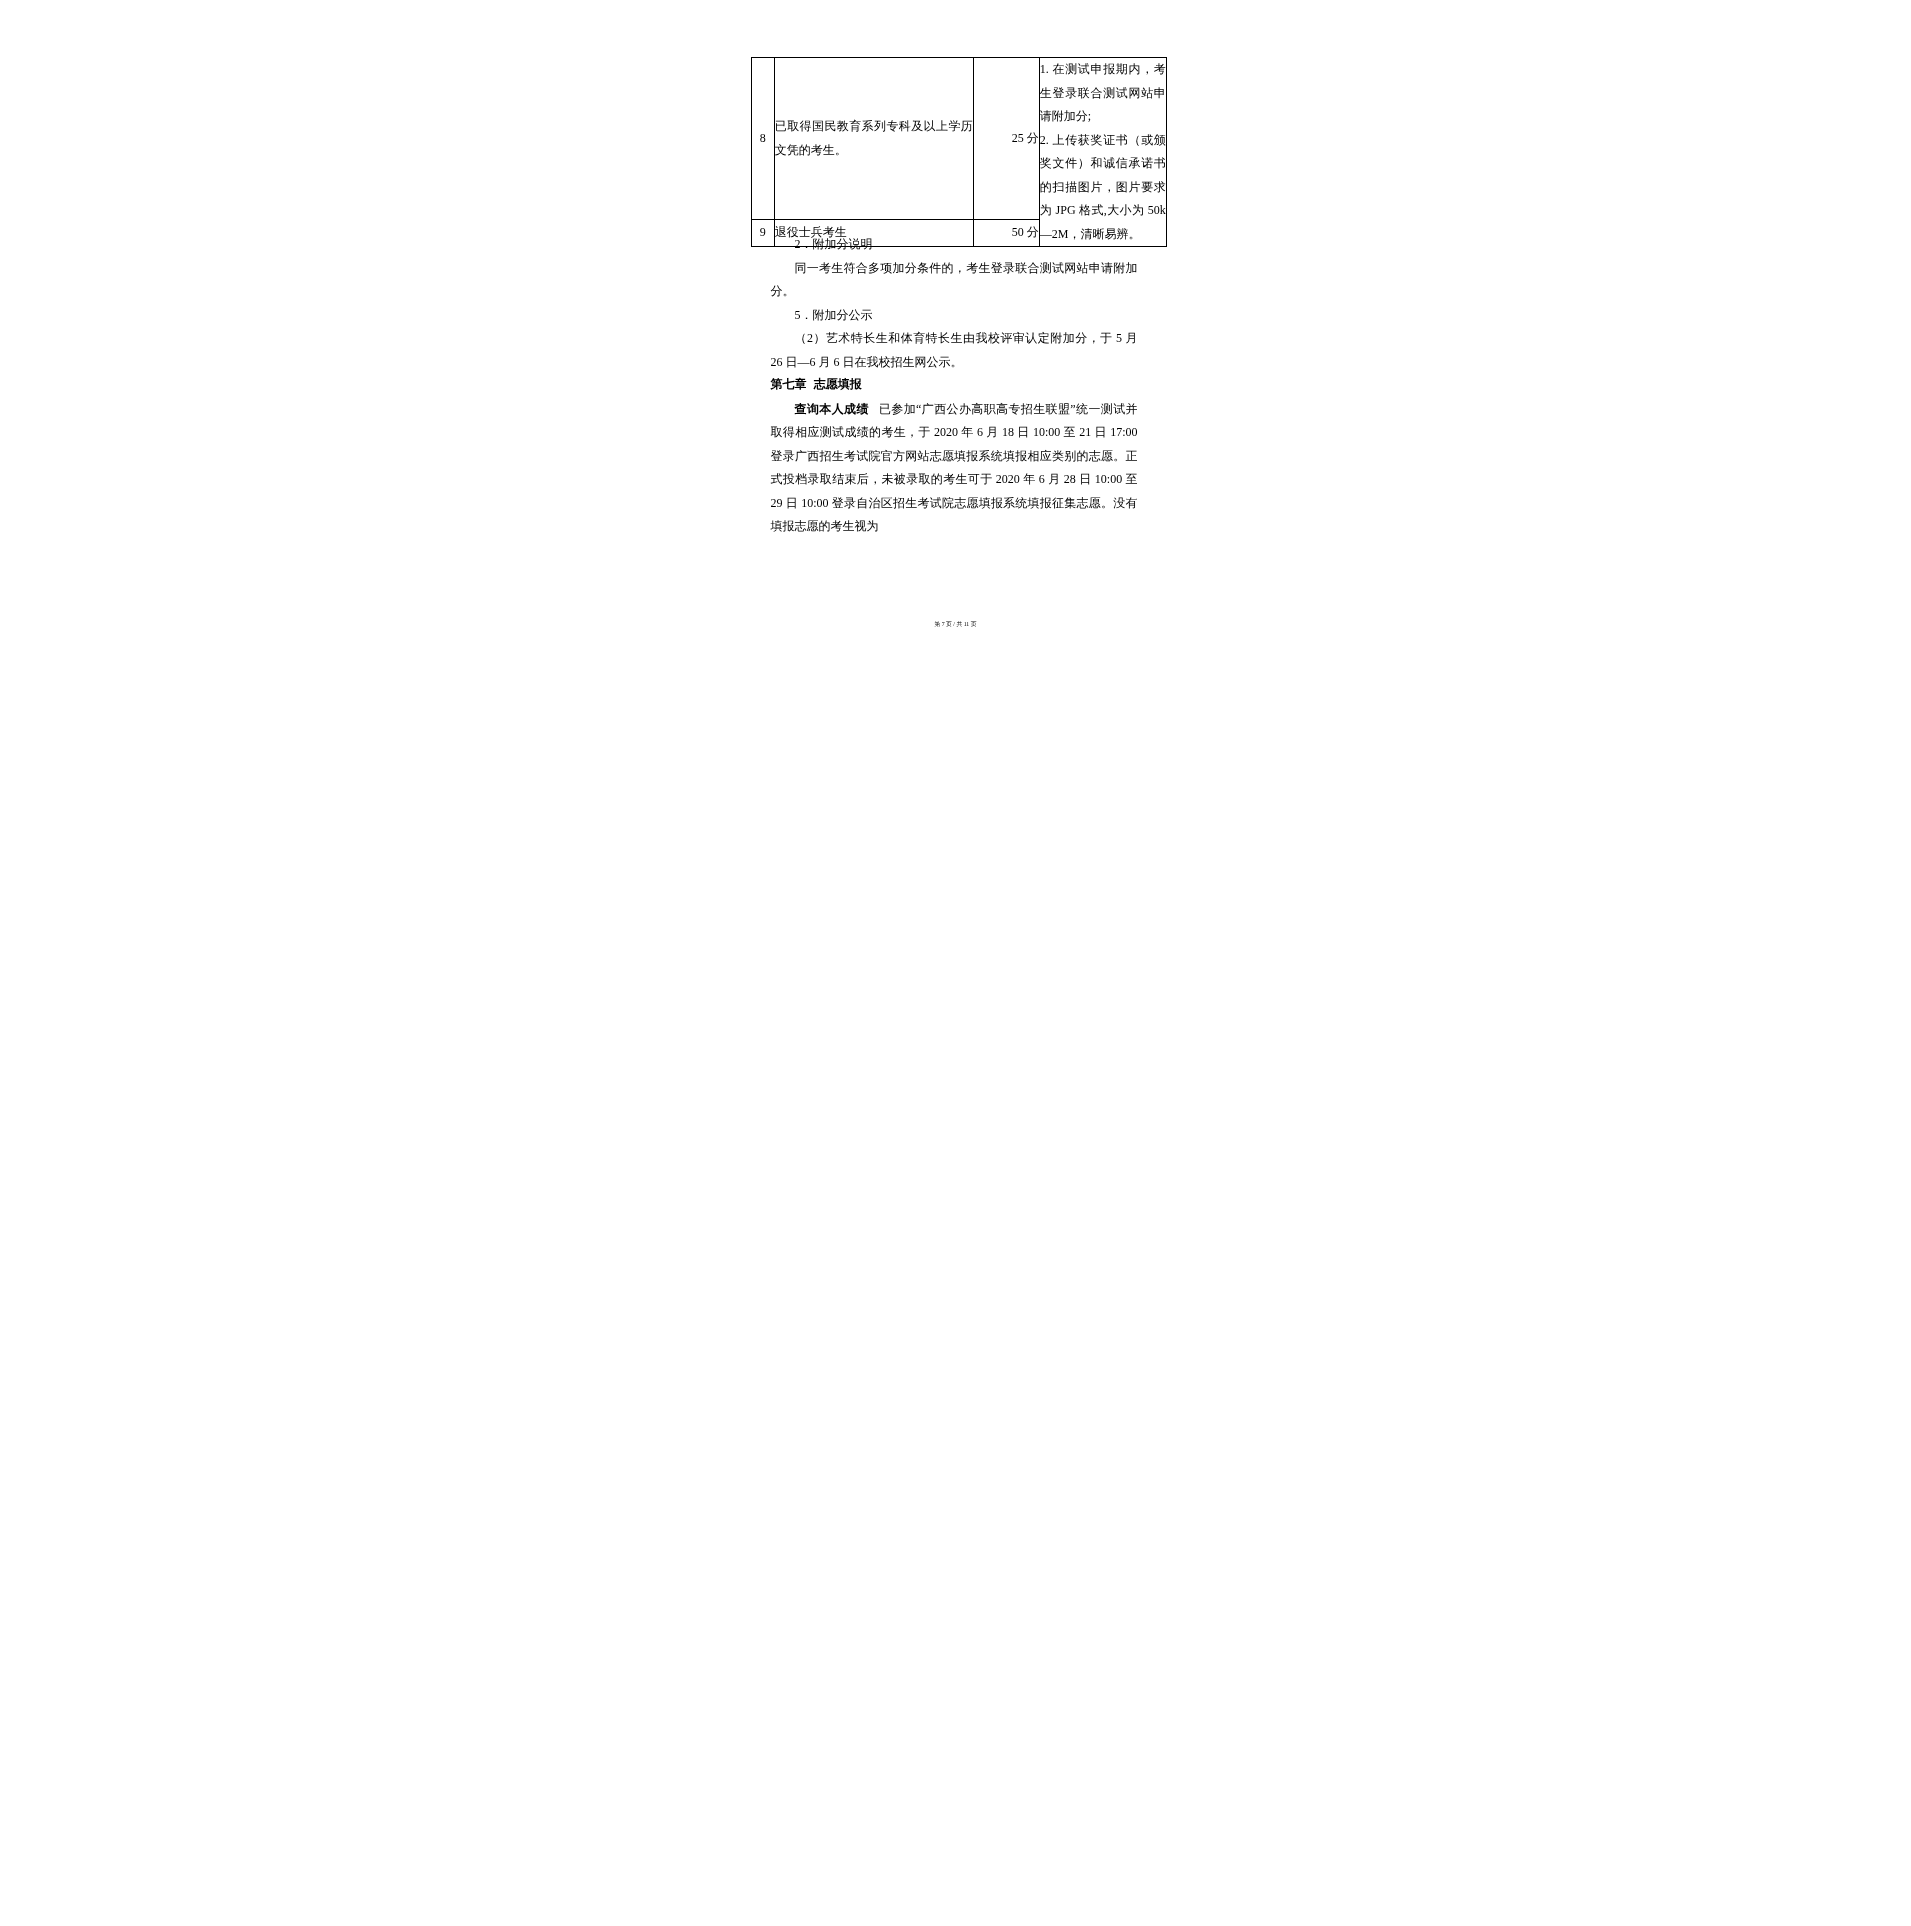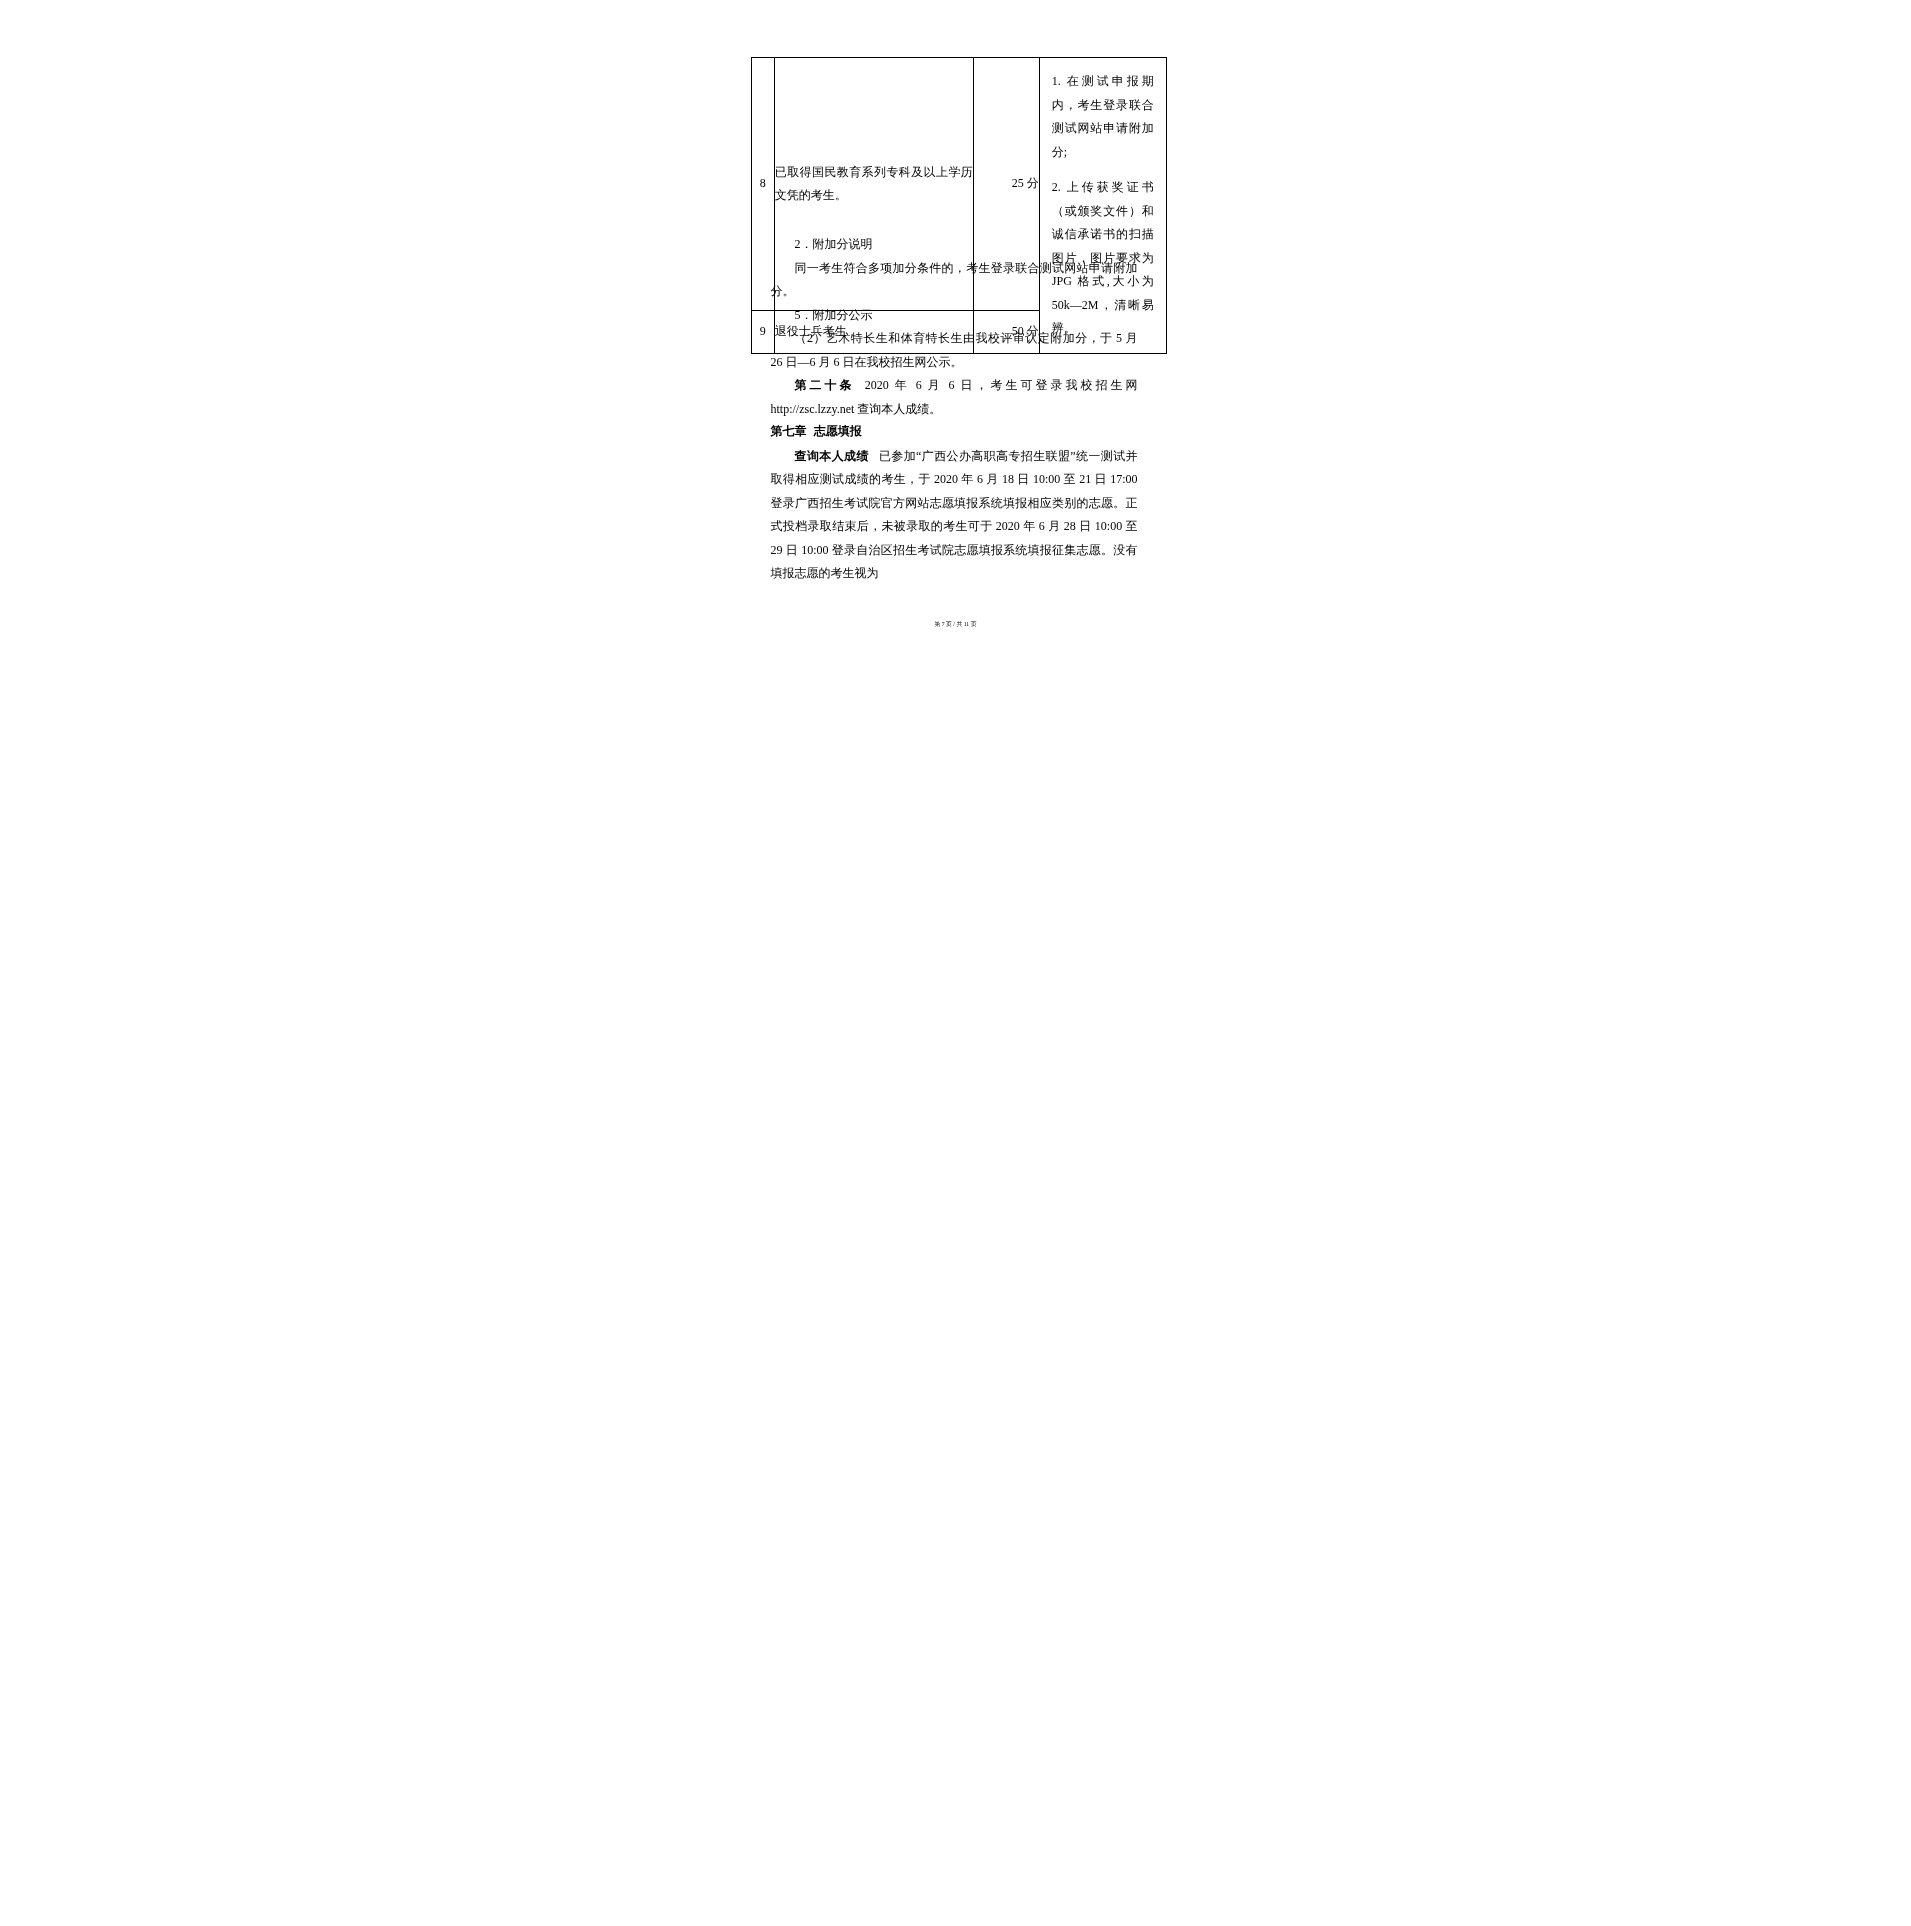--- a/index.html
+++ b/index.html
@@ -40,21 +40,21 @@
   td.col-notes {
     width: 126px;
     vertical-align: top;
     text-align: justify;
     padding: 2.3px 3.9px 0 4.6px;
     font-size: 11.2px;
     line-height: 22.3px;
   }
   tr.row-8 { height: 153px; }
   tr.row-9 { height: 25.4px; }
-  td.col-notes p { margin: 12px; }
+  td.col-notes p { margin: 0; }
   
   .content {
     position: absolute;
     top: 233px;
     left: 54px;
     width: 367px;
   }
   .content p {
     margin: 0;
     font-size: 12px;
@@ -109,21 +109,20 @@
         <td class="col-score">50 分</td>
       </tr>
     </tbody>
   </table>
 
   <div class="content">
     <p class="indent">2．附加分说明</p>
     <p class="indent">同一考生符合多项加分条件的，考生登录联合测试网站申请附加分。</p>
     <p class="indent">5．附加分公示</p>
     <p class="indent">（2）艺术特长生和体育特长生由我校评审认定附加分，于 5 月 26 日—6 月 6 日在我校招生网公示。</p>
-    <p class="indent"><span class="bold-label">第二十条</span><span>2020 年 6 月 6 日，考生可登录我校招生网 http://zsc.lzzy.net 查询本人成绩。</span></p>
     <p class="chapter-heading">第七章 志愿填报</p>
     <p class="indent"><span class="bold-label">查询本人成绩</span><span>已参加“广西公办高职高专招生联盟”统一测试并取得相应测试成绩的考生，于 2020 年 6 月 18 日 10:00 至 21 日 17:00 登录广西招生考试院官方网站志愿填报系统填报相应类别的志愿。正式投档录取结束后，未被录取的考生可于 2020 年 6 月 28 日 10:00 至 29 日 10:00 登录自治区招生考试院志愿填报系统填报征集志愿。没有填报志愿的考生视为</span></p>
   </div>
 
   <div class="page-footer">第 7 页 / 共 11 页</div>
 
 </div>
 
 
 </body></html>

